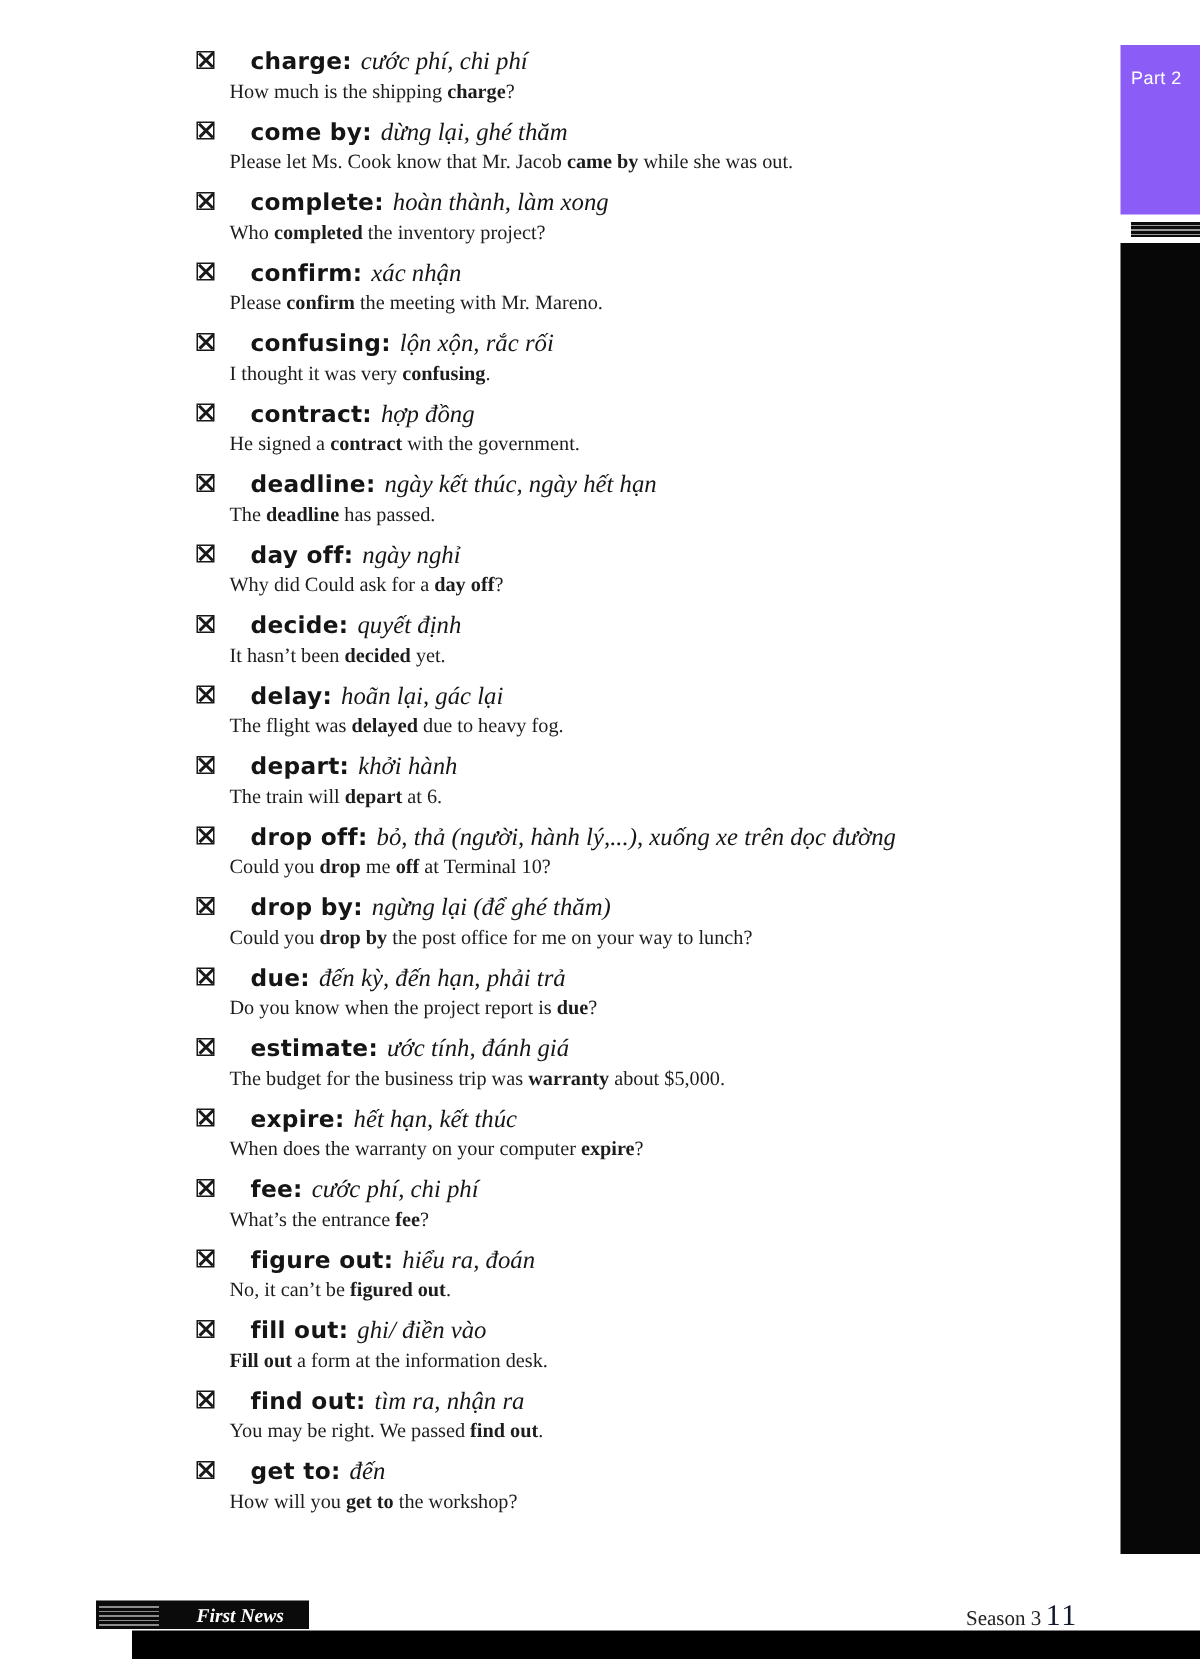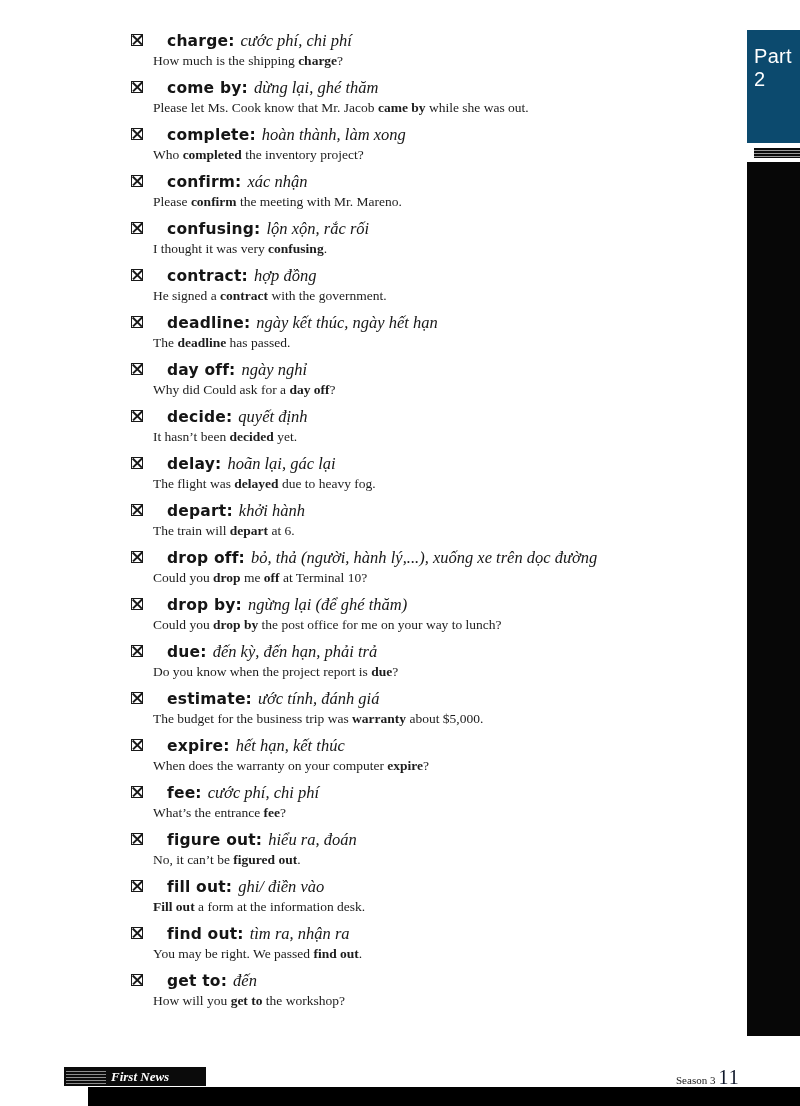--- a/index.html
+++ b/index.html
@@ -56,66 +56,67 @@
     font-size:13.5px;
     line-height:16px;
     color:#1c1c1c;
   }
   .example .ex-bold{font-weight:bold;}
 
   
   .part-tab{
     position:absolute;right:0;top:30px;
     width:53px;height:113px;
-    background:#0c4a6e;
+    background:#8b5cf6;
     box-sizing:border-box;
     padding:15px 0 0 7px;
     color:#fff;
     font-family:"Liberation Sans","DejaVu Sans",sans-serif;
-    font-size:20px;
+    font-size:12px;
     letter-spacing:.3px;
   }
   .side-notch{
     position:absolute;right:0;top:148px;
     width:46px;height:10px;
     background:repeating-linear-gradient(180deg,#0c0c0c 0 2px,#9a9a9a 2px 3px);
   }
   .side-bar{
     position:absolute;right:0;top:162px;
     width:53px;height:874px;
     background:#070707;
   }
 
   
   .brand{
     position:absolute;left:64px;top:1067px;
     width:142px;height:19px;
     background:#0b0b0b;
     display:flex;align-items:center;
     box-sizing:border-box;
+    gap:20px;
   }
   .brand .stripes{
     width:40px;height:15px;margin-left:2px;
     background:repeating-linear-gradient(180deg,#0b0b0b 0 2px,#8d8d8d 2px 3px);
   }
   .brand .brand-text{
     color:#ffffff;
     font-family:"Liberation Serif","DejaVu Serif",serif;
     font-style:italic;
     font-weight:bold;
     font-size:13px;
     margin-left:5px;
     white-space:nowrap;
   }
   .page-info{
     position:absolute;left:644px;top:1066px;
     display:flex;align-items:baseline;
     font-family:"Liberation Serif","DejaVu Serif",serif;
   }
-  .season{font-size:11px;color:#222;margin-left:32px;}
+  .season{font-size:14px;color:#222;}
   .pagenum{font-size:20px;color:#0f172a;margin-left:3px;letter-spacing:1px;}
   .bottom-bar{
     position:absolute;left:88px;right:0;bottom:0;
     height:19px;background:#000;
   }
 </style>
 </head>
 <body>
 
 <div class="page">

